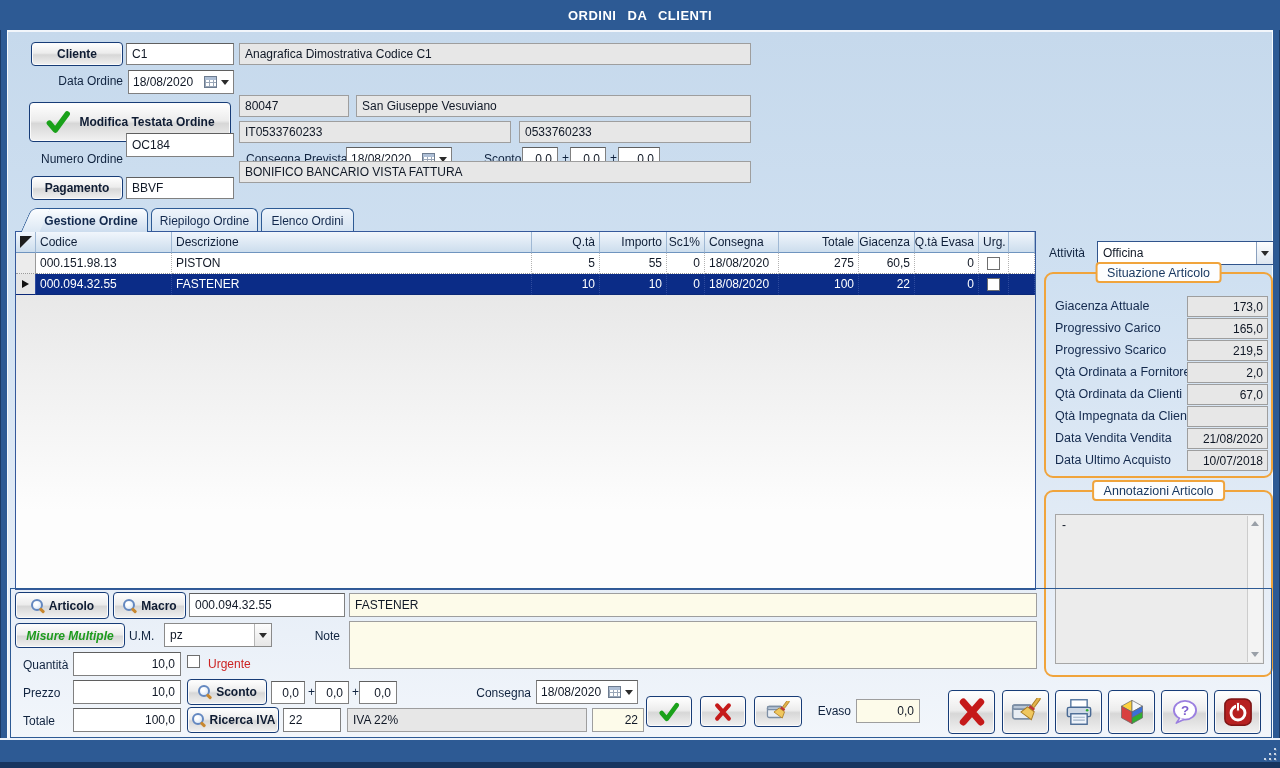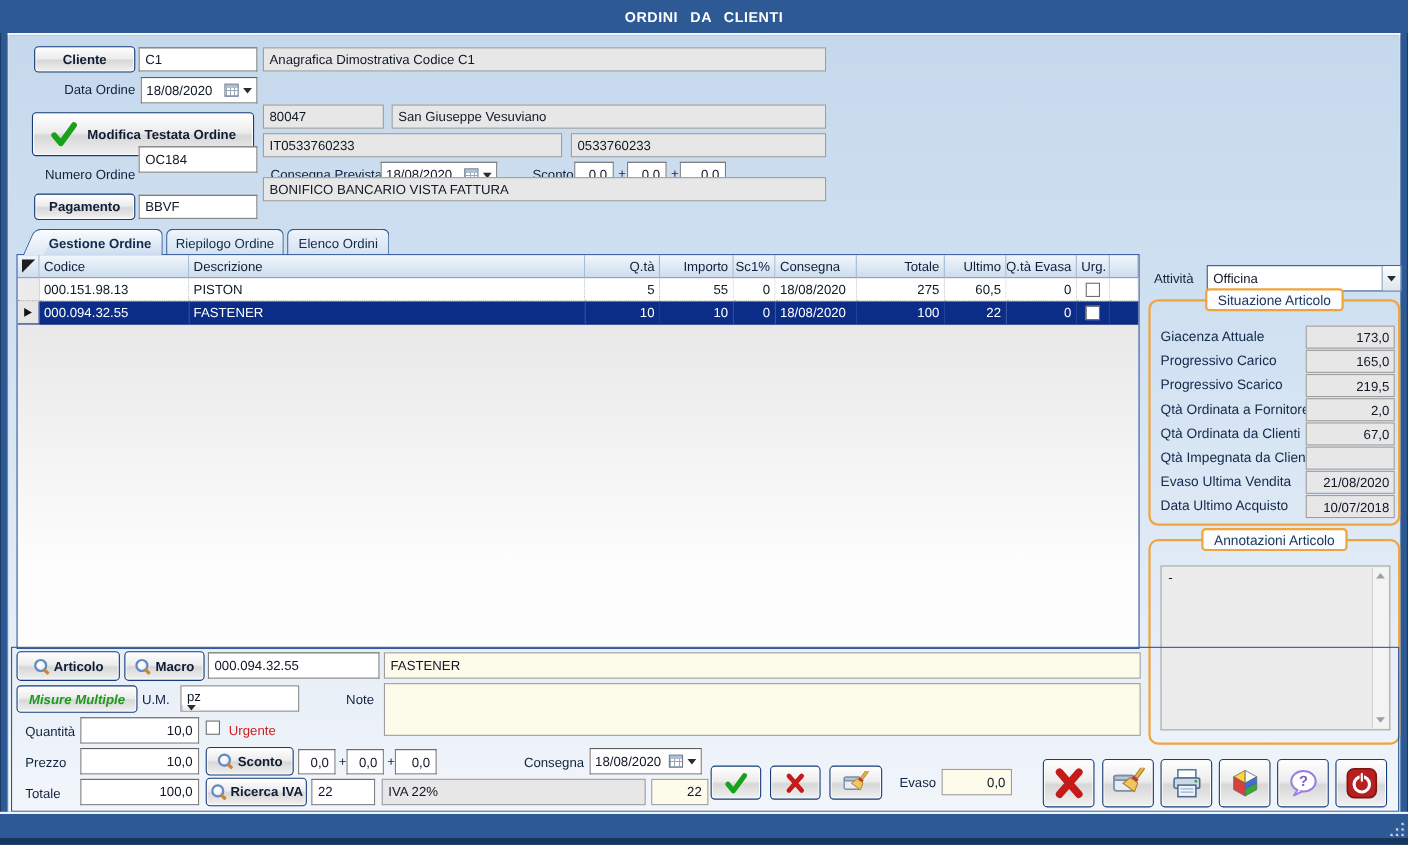--- a/index.html
+++ b/index.html
@@ -51,21 +51,21 @@
   .datebox .dtext { flex:1; }
   .cal { width:13px; height:12px; border:1px solid #6d7c90; flex:0 0 auto;
          background: linear-gradient(#aebfd6 0 3px, transparent 3px),
                      repeating-linear-gradient(90deg,#9aa7b8 0 1px, transparent 1px 4px),
                      repeating-linear-gradient(0deg,#9aa7b8 0 1px, transparent 1px 4px), #fff; }
   .dArr { width:0; height:0; border-left:4px solid transparent; border-right:4px solid transparent;
           border-top:5px solid #2b2b2b; flex:0 0 auto; }
 
   
   .dd { background:#fff; border:1px solid #30548c; display:flex; align-items:stretch; font-size:12px; }
-  .dd.grayb { border-color:#8a8a8a;flex-direction:column; }
+  .dd.grayb { border-color:#8a8a8a; }
   .dd .val { flex:1; display:flex; align-items:center; padding:0 5px; overflow:hidden; white-space:nowrap; }
   .dd .ddbtn { width:17px; border-left:1px solid #8aa0be; background:linear-gradient(#fcfdfe,#dde6f0);
                display:flex; align-items:center; justify-content:center; }
 
   
   .group { border:2px solid #f0a43c; border-radius:9px; position:absolute; }
   .gtitle { position:absolute; top:-12px; left:50%; transform:translateX(-50%); height:21px;
             line-height:18px; background:#fcfdfe; border:2px solid #f0a43c; border-radius:4px;
             padding:0 10px; font-size:12.5px; color:#16365f; white-space:nowrap; }
 
@@ -183,21 +183,21 @@
         <div class="gcell">
             <span class="tri"></span>
           </div>
         <div class="gcell">Codice</div>
         <div class="gcell">Descrizione</div>
         <div class="gcell r">Q.tà</div>
         <div class="gcell r">Importo</div>
         <div class="gcell r">Sc1%</div>
         <div class="gcell">Consegna</div>
         <div class="gcell r">Totale</div>
-        <div class="gcell r">Ultimo</div>
+        <div class="gcell r">Giacenza</div>
         <div class="gcell r">Q.tà Evasa</div>
         <div class="gcell">Urg.</div>
         <div class="gcell"></div>
       </div>
 
       <div class="grow gr">
         <div class="gcell sel-cell"></div>
         <div class="gcell">000.151.98.13</div>
         <div class="gcell">PISTON</div>
         <div class="gcell r">5</div>
@@ -248,21 +248,21 @@
       <div class="sit-lbl" style="top:47px;">Progressivo Carico</div>
       <div class="sit-val" style="top:44px;">165,0</div>
       <div class="sit-lbl" style="top:69px;">Progressivo Scarico</div>
       <div class="sit-val" style="top:66px;">219,5</div>
       <div class="sit-lbl" style="top:91px;">Qtà Ordinata a Fornitore</div>
       <div class="sit-val" style="top:88px;">2,0</div>
       <div class="sit-lbl" style="top:113px;">Qtà Ordinata da Clienti</div>
       <div class="sit-val" style="top:110px;">67,0</div>
       <div class="sit-lbl" style="top:135px;">Qtà Impegnata da Clienti</div>
       <div class="sit-val" style="top:132px;"></div>
-      <div class="sit-lbl" style="top:157px;">Evaso Ultima Vendita</div>
+      <div class="sit-lbl" style="top:157px;">Data Vendita Vendita</div>
       <div class="sit-val" style="top:154px;">21/08/2020</div>
       <div class="sit-lbl" style="top:179px;">Data Ultimo Acquisto</div>
       <div class="sit-val" style="top:176px;">10/07/2018</div>
     </div>
 
     <div class="group" style="left:1036px; top:458px; width:229px; height:187px;">
       <div class="gtitle">Annotazioni Articolo</div>
       <div class="a" style="left:9px; top:22px; width:209px; height:150px; background:#ececec; border:1px solid #a6a6a6;">
         <div style="padding:3px 6px; font-size:12px;">-</div>
         <div class="scrollcol">

